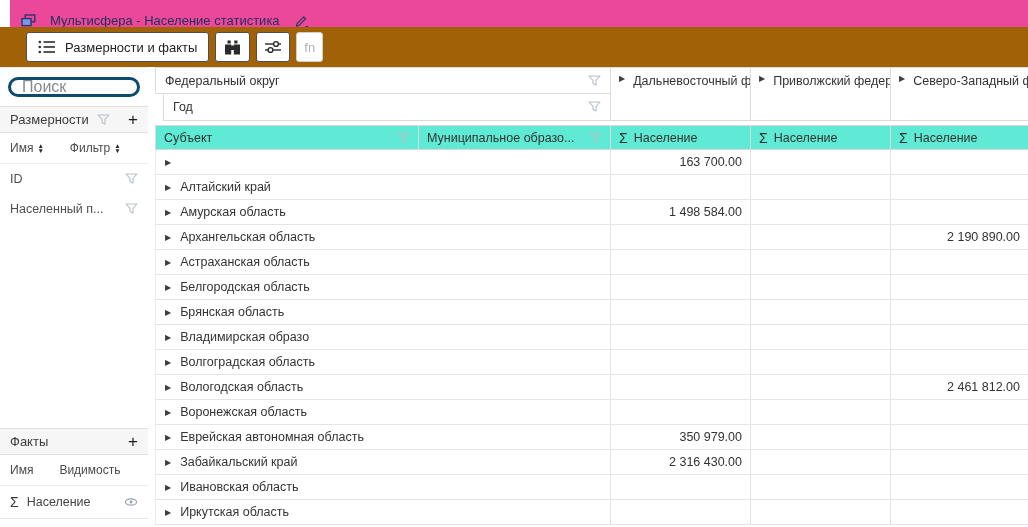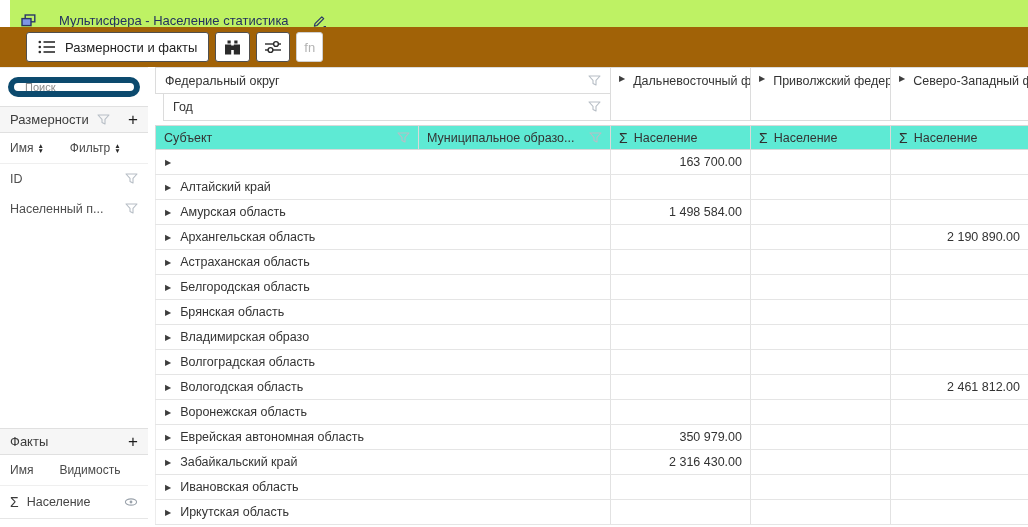--- a/index.html
+++ b/index.html
@@ -1,40 +1,40 @@
 <!DOCTYPE html>
 <html><head>
 <meta charset="utf-8">
 <style>
   html,body{margin:0;padding:0;background:#fff;}
   *{box-sizing:border-box;}
   .app{position:relative;width:1028px;height:527px;background:#fff;overflow:hidden;
        font-family:"Liberation Sans",sans-serif;color:#333;font-size:12.5px;}
 
   
-  .titlebar{position:absolute;left:10px;right:0;top:0;height:41px;background:#bef264;
-            display:flex;align-items:center;gap:23px;padding-left:11px;}
+  .titlebar{position:absolute;left:10px;right:0;top:0;height:41px;background:#ec4899;
+            display:flex;align-items:center;gap:14px;padding-left:11px;}
   .titlebar .ttl{color:#22305f;font-size:13px;}
   .tbicon{display:flex;align-items:center;}
 
   
   .toolbar{position:absolute;left:0;right:0;top:27px;height:40px;background:#a16207;
            display:flex;align-items:center;gap:6px;padding-left:26px;}
   .btn{display:flex;align-items:center;gap:9px;height:30px;padding:0 11px;background:#fff;
        border:1px solid #4f4f4f;border-radius:3px;font-size:13px;color:#222;
        font-family:"Liberation Sans",sans-serif;cursor:pointer;}
   .btn.icon-only{padding:0 7px;}
   .btn.disabled{border-color:#cfcfcf;color:#b3b3b3;}
 
   
   .sidebar{position:absolute;left:0;top:67px;width:148px;bottom:0;display:flex;flex-direction:column;
            border-top:1px solid #ececec;}
   .search-wrap{padding:9px 8px 9px 8px;}
-  .search{width:132px;height:20px;border:6px solid #0c4a6e;border-radius:11px;padding:0 11px;
-          font-size:11px;color:#333;outline:none;font-family:"Liberation Sans",sans-serif;}
+  .search{width:132px;height:20px;border:3px solid #0c4a6e;border-radius:11px;padding:0 11px;
+          font-size:16px;color:#333;outline:none;font-family:"Liberation Sans",sans-serif;}
   .search::placeholder{color:#8a8a8a;}
   .section-hdr{height:27px;background:#f6f6f6;border-top:1px solid #e0e0e0;border-bottom:1px solid #e0e0e0;
                display:flex;align-items:center;gap:8px;padding:0 10px;font-size:13px;color:#3c3c3c;}
   .section-hdr .plus{margin-left:auto;font-size:17px;color:#1c1c1c;line-height:1;cursor:pointer;}
   .cols-hdr{height:31px;display:flex;align-items:center;padding:0 10px;font-size:12px;color:#4a4a4a;
             border-bottom:1px solid #efefef;}
   .cols-hdr .c2{margin-left:26px;}
   .sorticon{display:inline-flex;flex-direction:column;margin-left:4px;vertical-align:middle;cursor:pointer;}
   .sorticon i{font-style:normal;font-size:6.5px;line-height:5.5px;color:#2a2a2a;}
   .side-item{height:30px;display:flex;align-items:center;padding:0 10px;color:#4f4f4f;}

